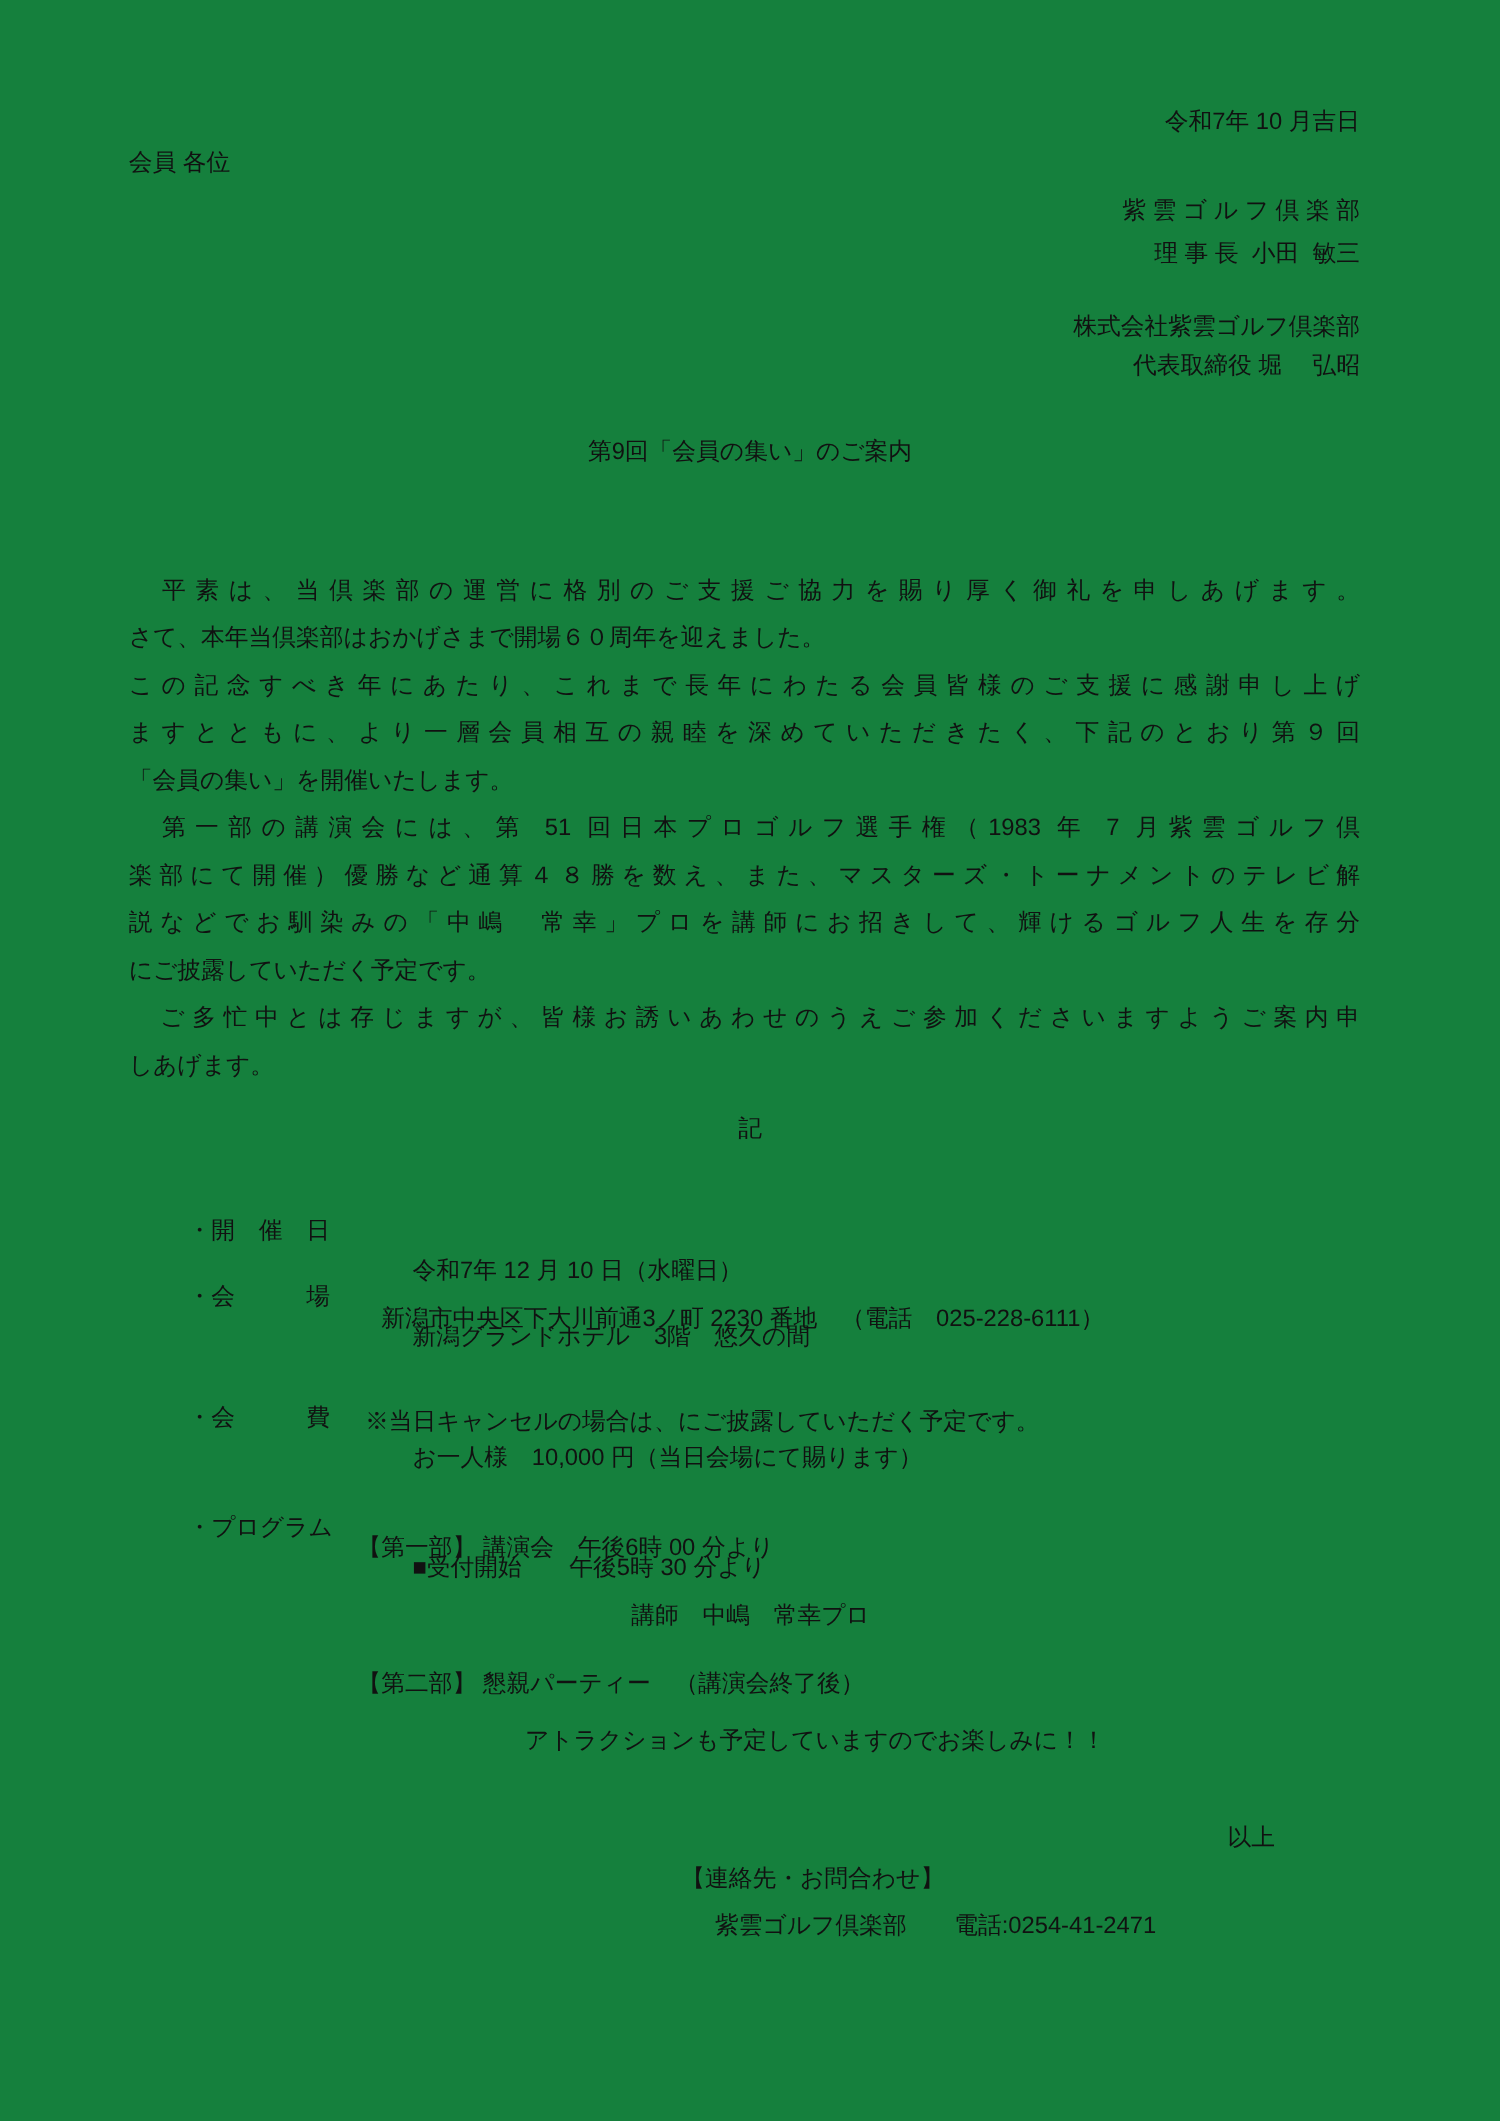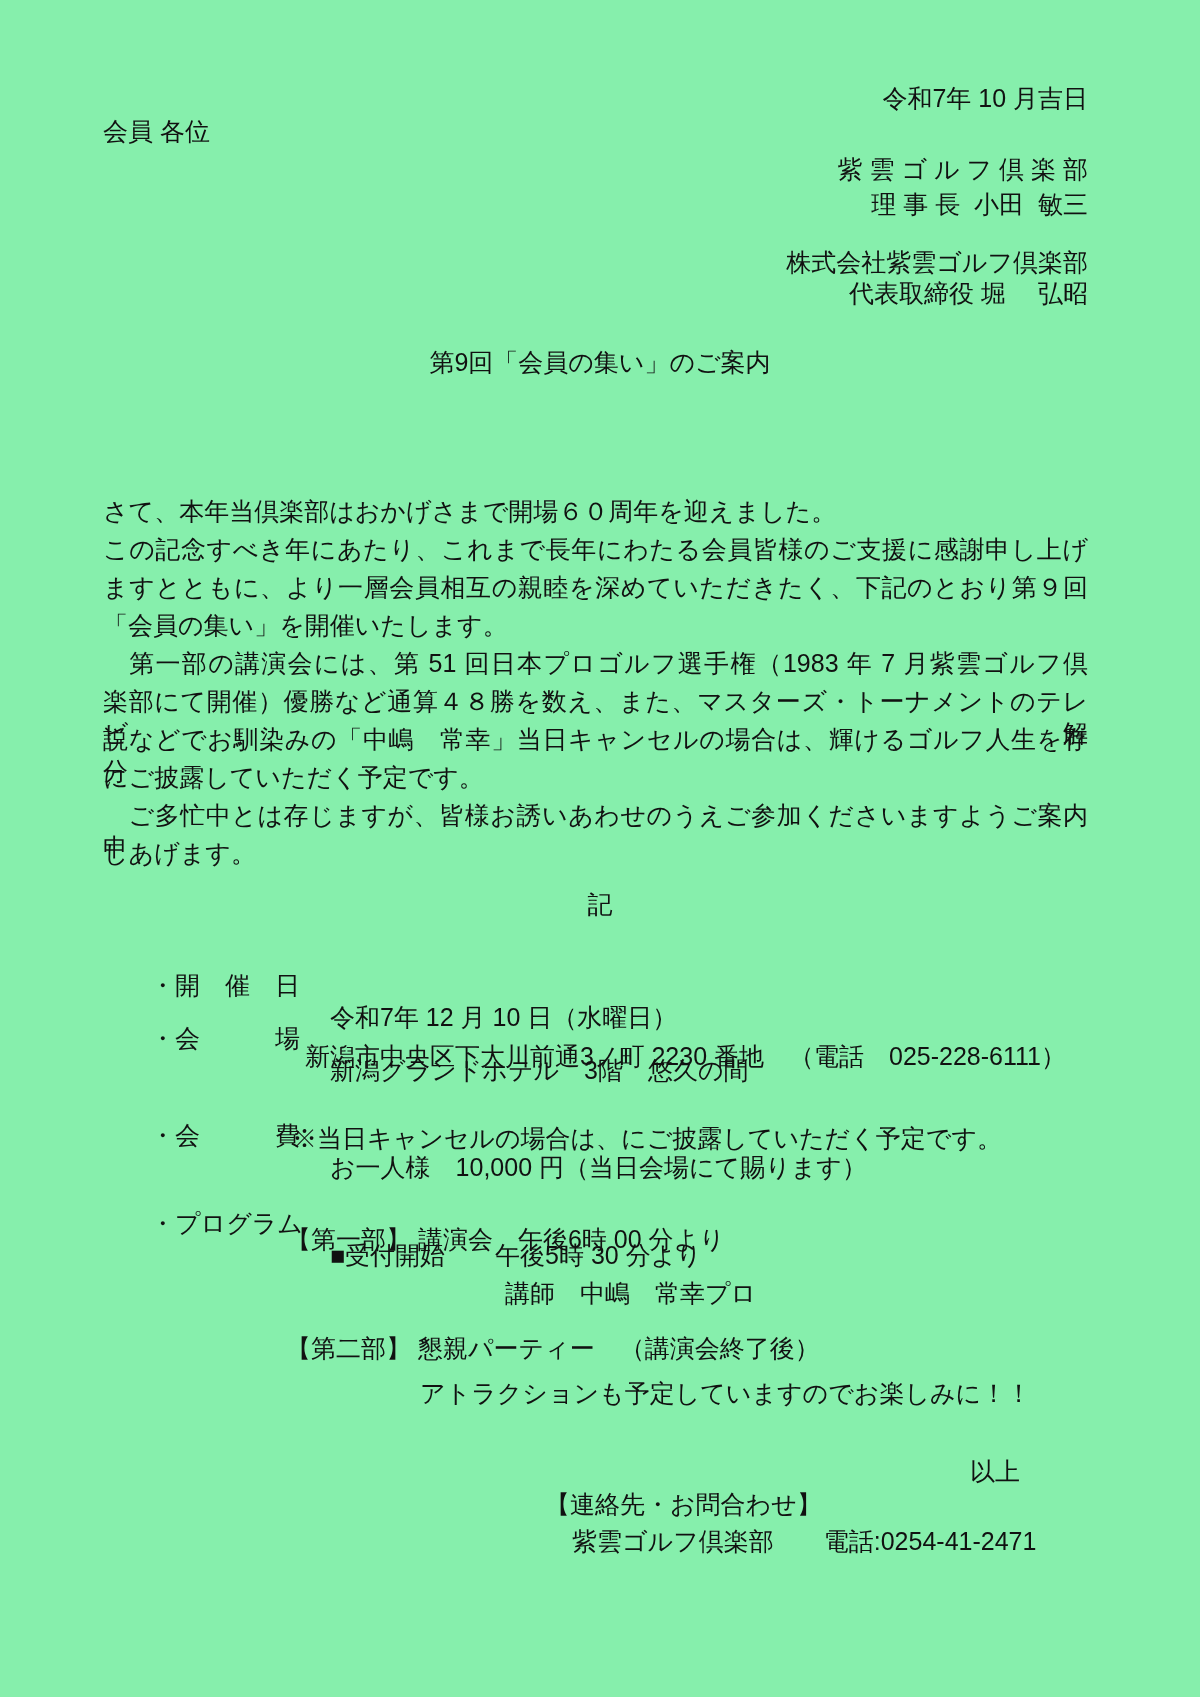--- a/index.html
+++ b/index.html
@@ -4,24 +4,24 @@
 <style>
   html, body {
     margin: 0;
     padding: 0;
     background: #ffffff;
   }
   .page {
     position: relative;
     width: 1200px;
     height: 1697px;
-    background: #86efac;
+    background: #15803d;
     color: #111111;
     font-family: "Liberation Sans", sans-serif;
-    font-size: 25px;
+    font-size: 19px;
     line-height: 32px;
     overflow: hidden;
   }
   .line {
     position: absolute;
     left: 0;
     width: 100%;
     white-space: pre;
   }
   
@@ -69,27 +69,28 @@
 
   <div class="line ra" style="top:82px">令和7年 10 月吉日</div>
   <div class="line lm" style="top:115px">会員 各位</div>
   <div class="line ra" style="top:153px">紫 雲 ゴ ル フ 倶 楽 部</div>
   <div class="line ra" style="top:188px">理 事 長  小田  敏三</div>
   <div class="line ra" style="top:246px">株式会社紫雲ゴルフ倶楽部</div>
   <div class="line ra" style="top:277px">代表取締役 堀　 弘昭</div>
 
   <div class="line center" style="top:346px">第9回「会員の集い」のご案内</div>
 
+  <div class="line just" style="top:457px">　平素は、当倶楽部の運営に格別のご支援ご協力を賜り厚く御礼を申しあげます。</div>
   <div class="line lm" style="top:495px">さて、本年当倶楽部はおかげさまで開場６０周年を迎えました。</div>
   <div class="line just" style="top:533px">この記念すべき年にあたり、これまで長年にわたる会員皆様のご支援に感謝申し上げ</div>
   <div class="line just" style="top:571px">ますとともに、より一層会員相互の親睦を深めていただきたく、下記のとおり第９回</div>
   <div class="line lm" style="top:609px">「会員の集い」を開催いたします。</div>
   <div class="line just" style="top:647px">　第一部の講演会には、第 51 回日本プロゴルフ選手権（1983 年 7 月紫雲ゴルフ倶</div>
   <div class="line just" style="top:685px">楽部にて開催）優勝など通算４８勝を数え、また、マスターズ・トーナメントのテレビ解</div>
-  <div class="line just" style="top:723px">説などでお馴染みの「中嶋　常幸」当日キャンセルの場合は、輝けるゴルフ人生を存分</div>
+  <div class="line just" style="top:723px">説などでお馴染みの「中嶋　常幸」プロを講師にお招きして、輝けるゴルフ人生を存分</div>
   <div class="line lm" style="top:761px">にご披露していただく予定です。</div>
   <div class="line just" style="top:799px">　ご多忙中とは存じますが、皆様お誘いあわせのうえご参加くださいますようご案内申</div>
   <div class="line lm" style="top:837px">しあげます。</div>
 
   <div class="line center" style="top:888px">記</div>
 
   <div class="line" style="top:937px">
     <span class="klabel">・開　催　日</span>
     <span class="kcontent">令和7年 12 月 10 日（水曜日）</span>
   </div>

